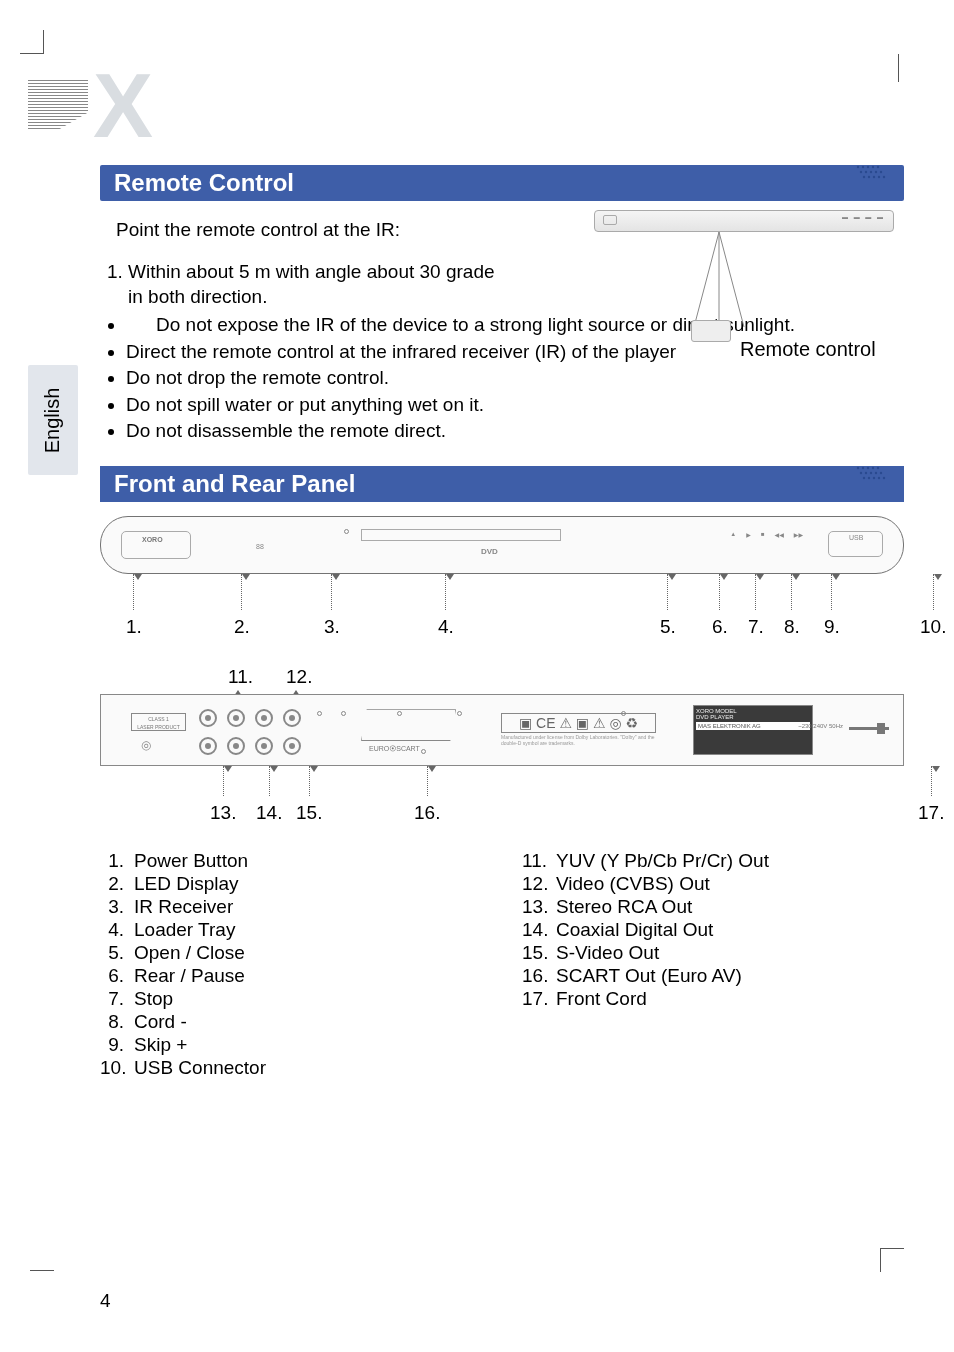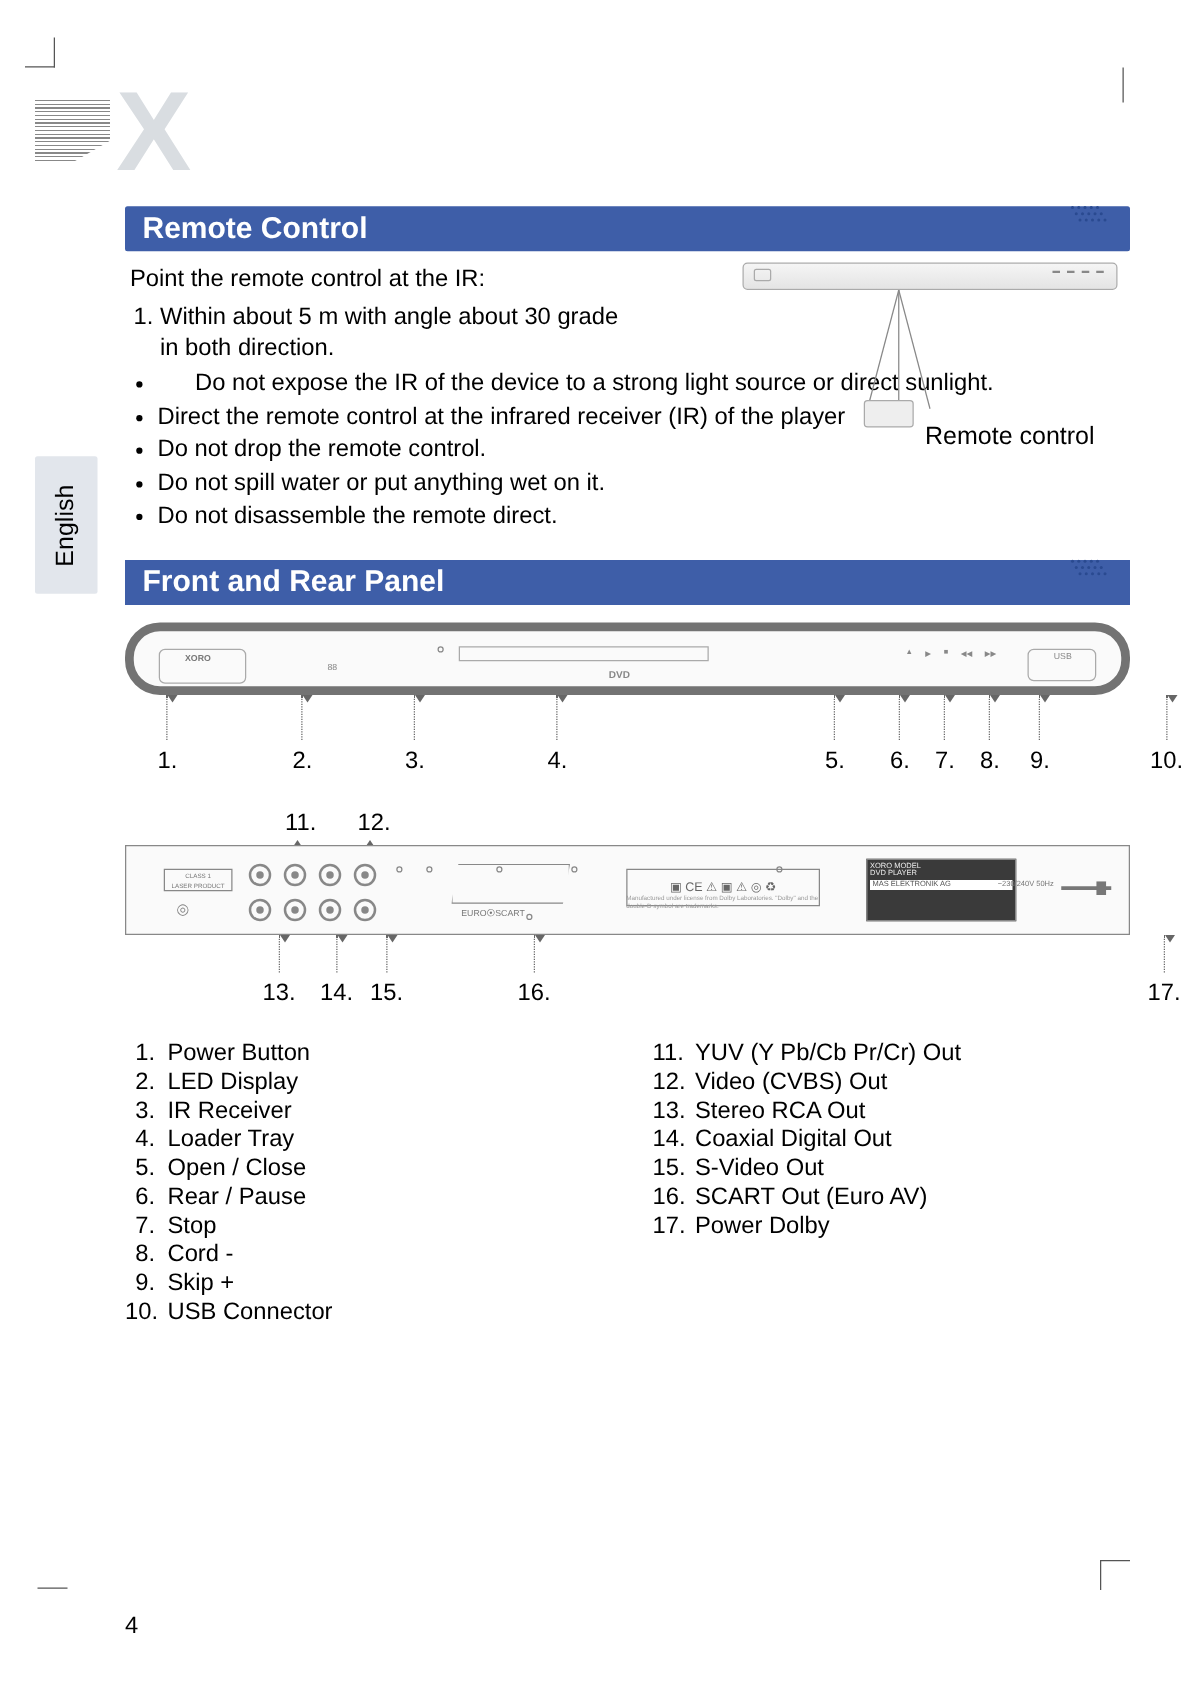--- a/index.html
+++ b/index.html
@@ -135,21 +135,21 @@
   .lang-txt {
     transform: rotate(-90deg);
     font-size: 20px;
   }
   .body-text {
     margin-left: 72px;
     margin-top: 10px;
     font-size: 19px;
     line-height: 1.35;
   }
-  .body-text p { margin: 4px; }
+  .body-text p { margin: 16px; }
   .body-text em { font-style: italic; }
   ul.bullets {
     margin: 2px 0 0 0;
     padding-left: 26px;
   }
   ul.bullets li { margin-bottom: 1px; }
   ol.num { margin: 2px 0; padding-left: 28px; }
   .ir-figure {
     position: absolute;
     top: 140px;
@@ -193,21 +193,21 @@
     padding:4px 14px;
     position: relative;
   }
   .panel-box {
     margin-left: 72px;
     margin-top: 14px;
     position: relative;
   }
   .front-panel {
     height: 58px;
-    border: 7px solid #737373;
+    border: 1px solid #737373;
     border-radius: 28px;
     position: relative;
     background: #fafafa;
   }
   .fp-inner { position:absolute; top:10px; left:20px; right:20px; bottom:10px; }
   .fp-power {
     position:absolute; left:0; top:4px; width:70px; height:28px; border:1px solid #aaa; border-radius:5px;
   }
   .fp-power:before {
     content:'XORO'; font-size:7px; font-weight:700; color:#777; position:absolute; left:20px; top:4px;
@@ -253,21 +253,21 @@
     position: relative;
     background:#fafafa;
   }
   .rp-laser { position:absolute; left:30px; top:18px; width:55px; height:18px; border:1px solid #888; font-size:5px; text-align:center; line-height:8px; padding-top:1px; color:#777;}
   .rp-logo { position:absolute; left:40px; top:43px; font-size:12px; color:#888;}
   .rca-circle { width:18px; height:18px; border:2px solid #888; border-radius:50%; position:absolute; }
   .rca-circle:after { content:''; position:absolute; top:4px; left:4px; width:6px;height:6px; background:#888; border-radius:50%;}
   .small-circle { width:5px;height:5px;border:1px solid #888;border-radius:50%;position:absolute;}
   .scart { position:absolute; left:260px; top:14px; width:95px; height:32px; border:1px solid #888; clip-path: polygon(6% 0, 100% 0, 94% 100%, 0 100%);}
   .scart-label { position:absolute; left:268px; top:50px; font-size:7px; color:#777;}
-  .ce-block { position:absolute; left:400px; top:18px; width:155px; height:30px; border:1px solid #888; font-size:10px; display:flex; align-items:center; justify-content:space-around; color:#666;}
+  .ce-block { position:absolute; left:400px; top:18px; width:155px; height:20px; border:1px solid #888; font-size:14px; display:flex; align-items:center; justify-content:space-around; color:#666;}
   .ce-text { position:absolute; left:400px; top:40px; width:155px; font-size:5px; color:#999; line-height:1.1;}
   .info-block { position:absolute; right:90px; top:10px; width:120px; height:50px; border:1px solid #888; font-size:6px; color:#eee; background:#3a3a3a; padding:2px;}
   .info-block .white { background:#fff; color:#555; padding:1px 2px; margin-top:2px;}
   .cord { position:absolute; right:14px; top:28px; width:40px; height:12px;}
   .cord:before { content:''; position:absolute; left:0; top:4px; width:40px; height:3px; background:#777;}
   .cord:after { content:''; position:absolute; right:-4px; top:0; width:8px; height:11px; border-left:8px solid #777; border-radius:0 5px 5px 0;}
 
   .rear-callouts { position:relative; height:60px; margin-left:72px;}
   .rear-callouts .callout .vline { height:30px; }
 
@@ -582,20 +582,20 @@
       <div class="legend-row">
           <div class="legend-num">15.</div>
           <div>S-Video Out</div>
         </div>
       <div class="legend-row">
           <div class="legend-num">16.</div>
           <div>SCART Out (Euro AV)</div>
         </div>
       <div class="legend-row">
           <div class="legend-num">17.</div>
-          <div>Power Dolby</div>
+          <div>Front Cord</div>
         </div>
     </div>
   </div>
 
 </div>
 
 <div class="page-num">4</div>
 
 </body></html>

